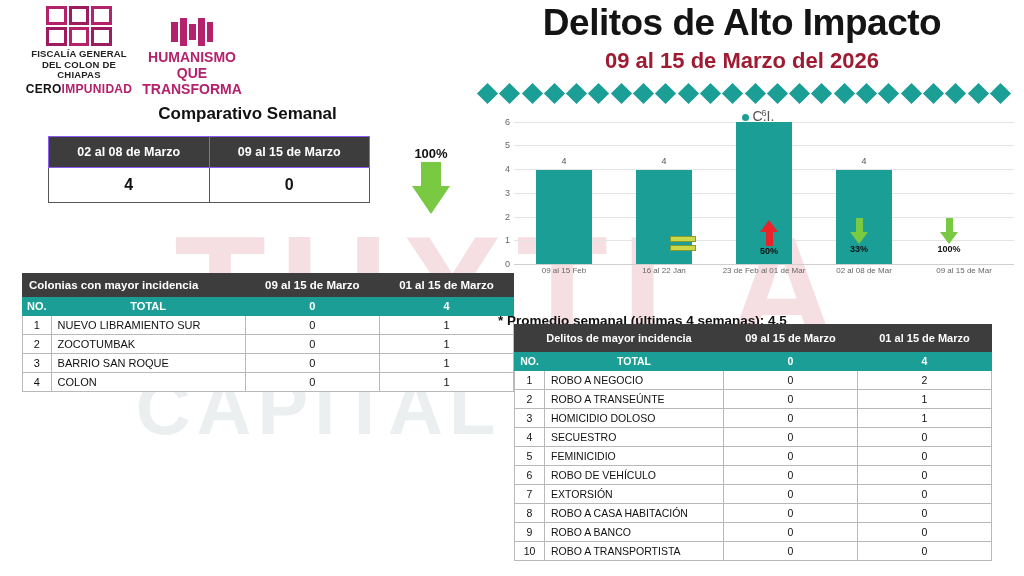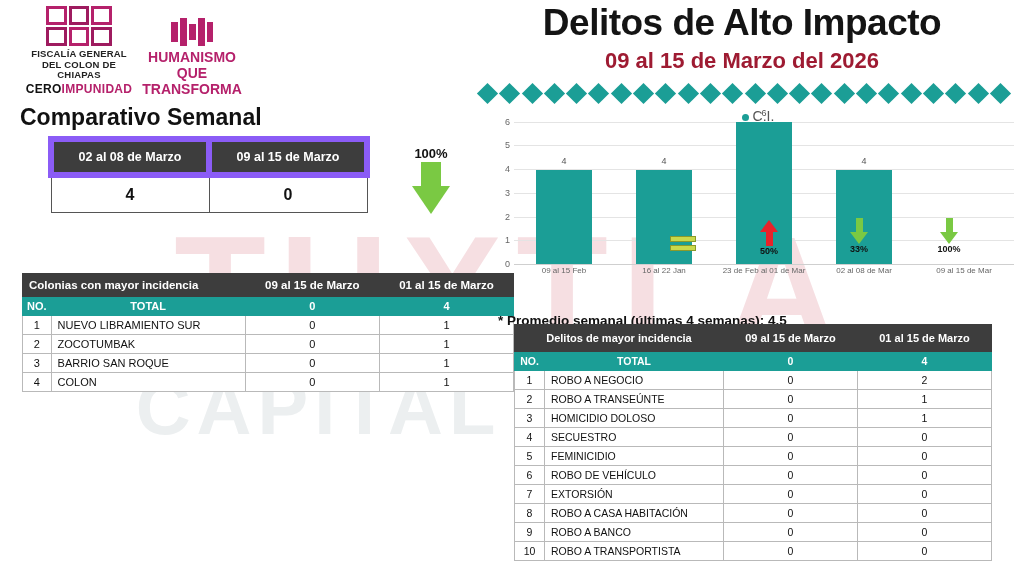--- a/index.html
+++ b/index.html
@@ -64,30 +64,30 @@
   .diamond-band {
     position: absolute; right: 16px; top: 82px; width: 528px; height: 22px;
     display: flex; align-items: center; justify-content: space-between;
   }
   .diamond {
     width: 15px; height: 15px; background: #1b9e96; transform: rotate(45deg);
   }
 
   
   .comparativo-title {
-    position: absolute; left: 20px; top: 104px; width: 455px; text-align: left;
-    font-size: 23px; font-weight: bold; color: #111;
+    position: absolute; left: 20px; top: 104px; width: 455px; text-align: center;
+    font-size: 17px; font-weight: bold; color: #111;
   }
   .cmp-table {
     position: absolute; left: 48px; top: 136px; width: 322px;
     border-collapse: collapse;
   }
   .cmp-table th {
     background: #3d3d3d; color: #fff; font-size: 12.5px; font-weight: bold;
-    padding: 8px 4px; border: 6px solid #8b5cf6; width: 50%;
+    padding: 8px 4px; border: 1px solid #8b5cf6; width: 50%;
   }
   .cmp-table td {
     background: #fff; color: #111; font-size: 16px; font-weight: bold;
     padding: 8px 4px; border: 1px solid #555; text-align: center;
   }
   .arrow-big {
     position: absolute; left: 398px; top: 140px; width: 66px; height: 76px;
   }
   .arrow-big .pct {
     position: absolute; left: 0; top: 6px; width: 66px; text-align: center;

